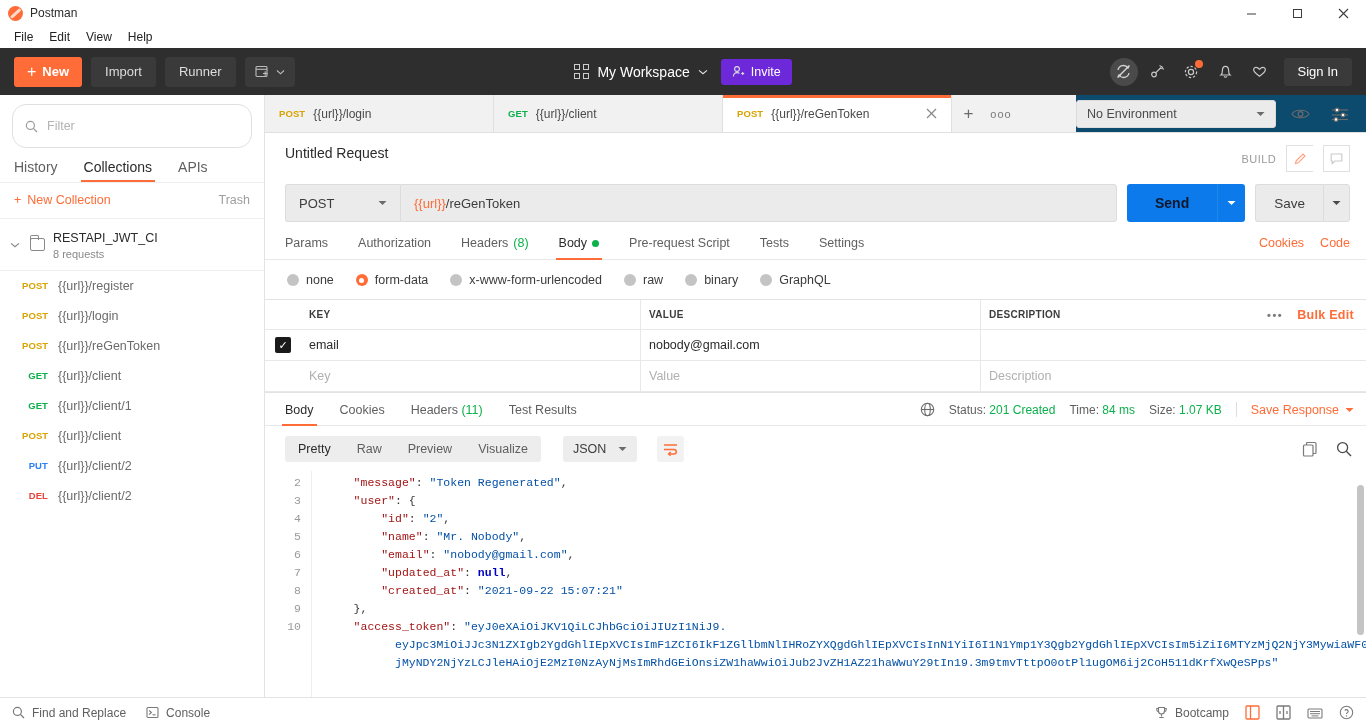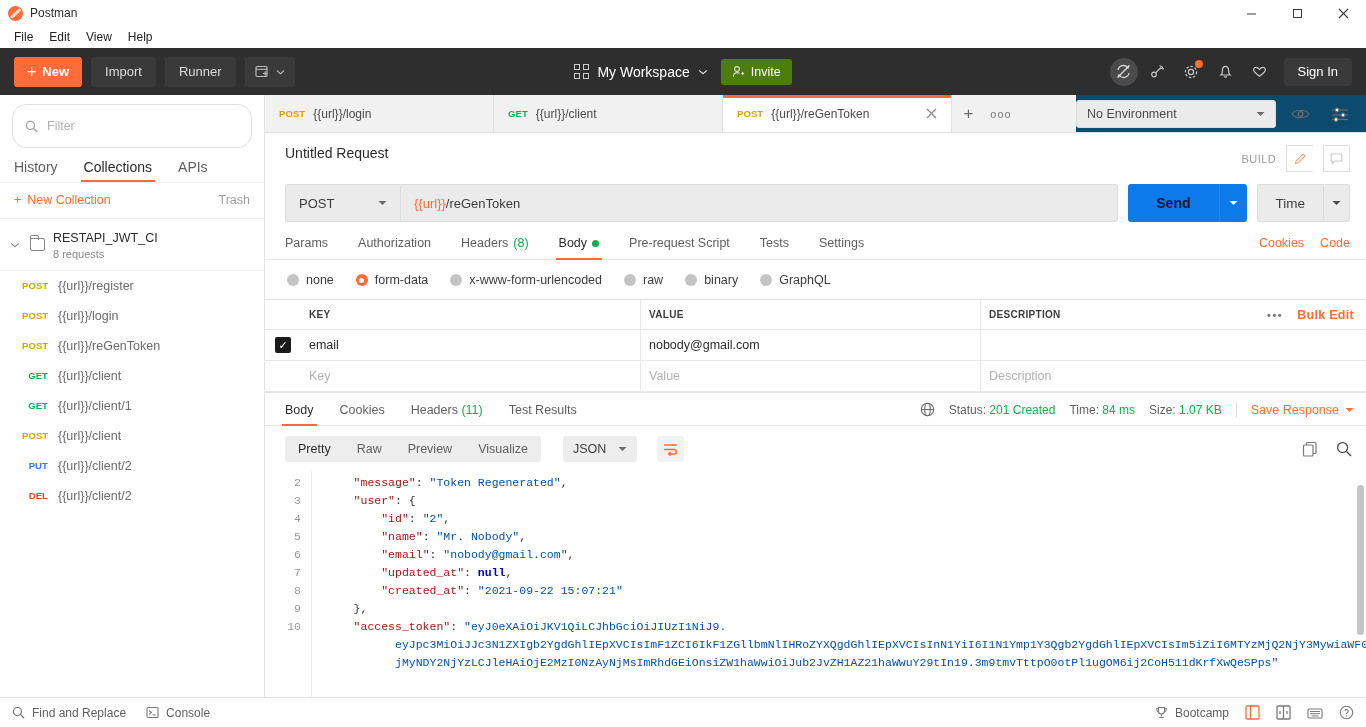--- a/index.html
+++ b/index.html
@@ -52,21 +52,21 @@
   .dk-btn {
     background:#3a3a3a; color:#ddd; border-radius:3px; height:30px;
     display:flex; align-items:center; padding:0 14px; font-size:13px; margin-right:9px;
   }
   .dk-btn.icon-only { padding: 0 10px; gap:6px; }
   .ws-center { position:absolute; left:0; right:0; display:flex; justify-content:center; align-items:center; gap:13px; pointer-events:none;}
   .ws-center > * { pointer-events:auto; }
   .ws-name { color:#fff; font-size:14px; display:flex; align-items:center; gap:8px;}
   .grid-icon { display:grid; grid-template-columns: 6px 6px; grid-template-rows:6px 6px; gap:3px;}
   .grid-icon i { border:1.4px solid #ccc; display:block; }
-  .invite-btn { background:#4d7c0f; color:#fff; border-radius:3px; height:26px; display:flex; align-items:center; padding:0 11px; font-size:12.5px; gap:6px;}
+  .invite-btn { background:#6d28d9; color:#fff; border-radius:3px; height:26px; display:flex; align-items:center; padding:0 11px; font-size:12.5px; gap:6px;}
   .hdr-right { margin-left:auto; display:flex; align-items:center; gap:6px; z-index:2;}
   .hicon { width:28px;height:28px; display:flex;align-items:center;justify-content:center; color:#c9c9c9; position:relative;}
   .hicon.circled { background:#4a4a4a; border-radius:50%; }
   .dot-badge { position:absolute; top:2px; right:3px; width:8px;height:8px;border-radius:50%;background:#ff6c37;}
   .signin { background:#3a3a3a; color:#fff; border-radius:3px; height:28px; display:flex;align-items:center;padding:0 14px;font-size:13px; margin-left:4px;}
 
   
   .body { flex:1; display:flex; min-height:0; }
 
   
@@ -481,21 +481,21 @@
         </div>
         <div style="display:flex">
           <div class="sendbtn">Send</div>
           <div class="sendcaret">
             <svg width="9" height="6" viewBox="0 0 9 6">
                 <path d="M0.5 1 L4.5 5 L8.5 1" fill="#fff"></path>
               </svg>
           </div>
         </div>
         <div style="display:flex">
-          <div class="savebtn">Time</div>
+          <div class="savebtn">Save</div>
           <div class="savecaret">
             <svg width="9" height="6" viewBox="0 0 9 6">
                 <path d="M0.5 1 L4.5 5 L8.5 1" fill="#4a4a4a"></path>
               </svg>
           </div>
         </div>
       </div>
 
       <div class="reqtabs">
         <div class="rq-tab">Params</div>

